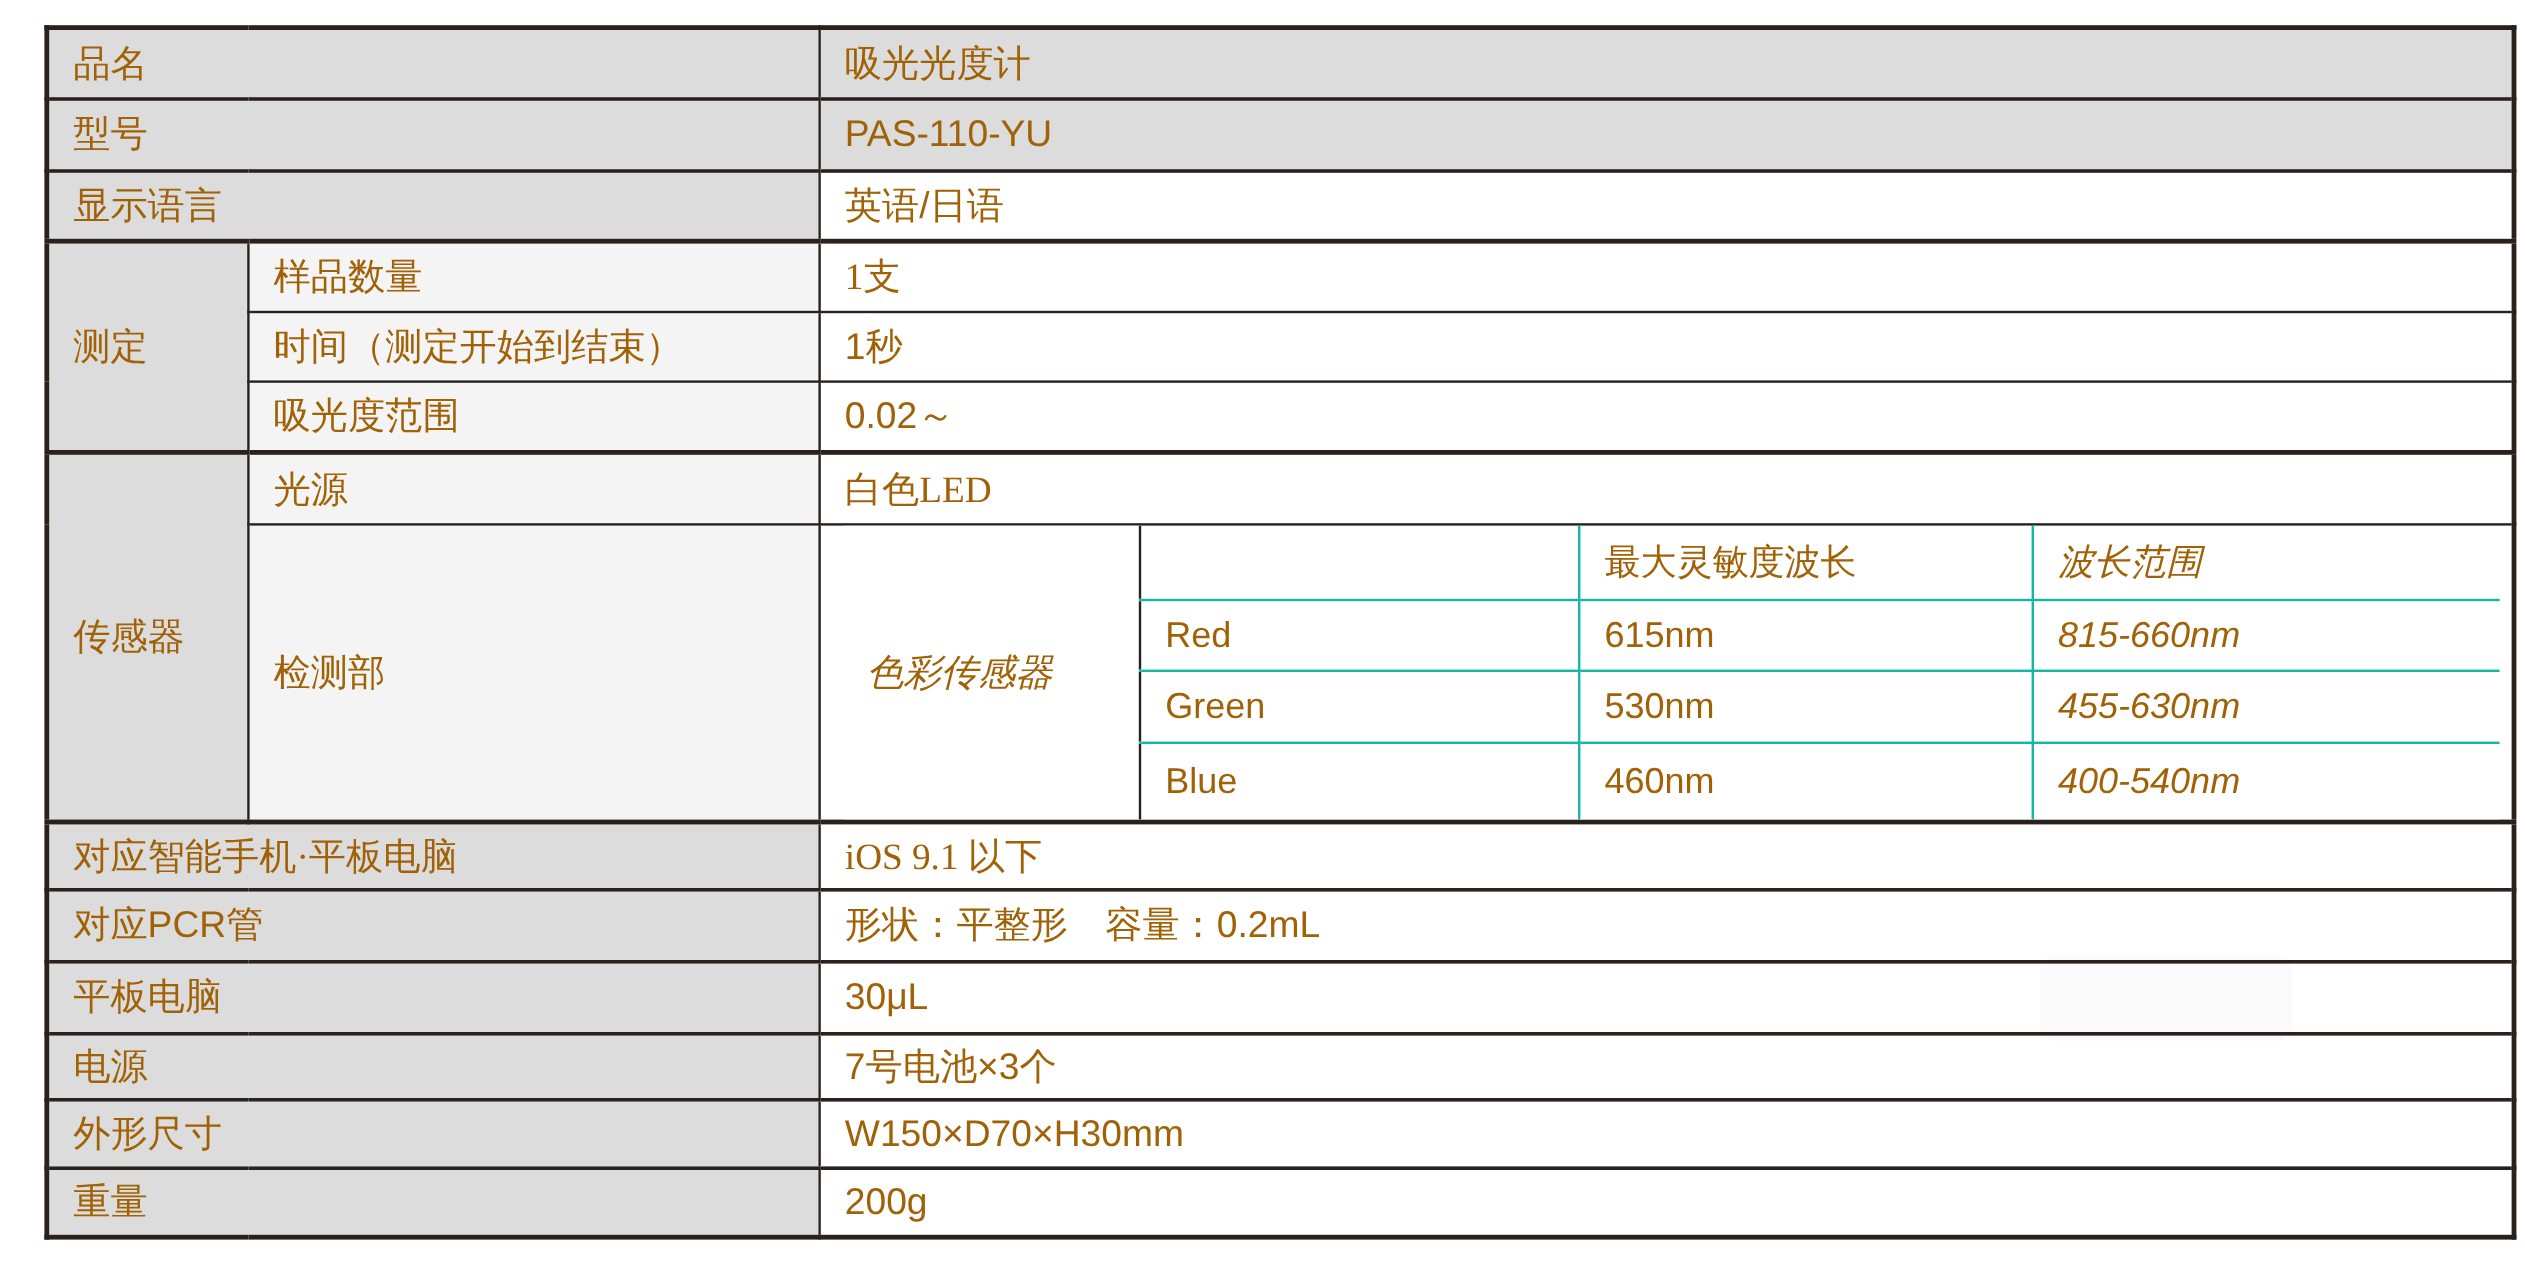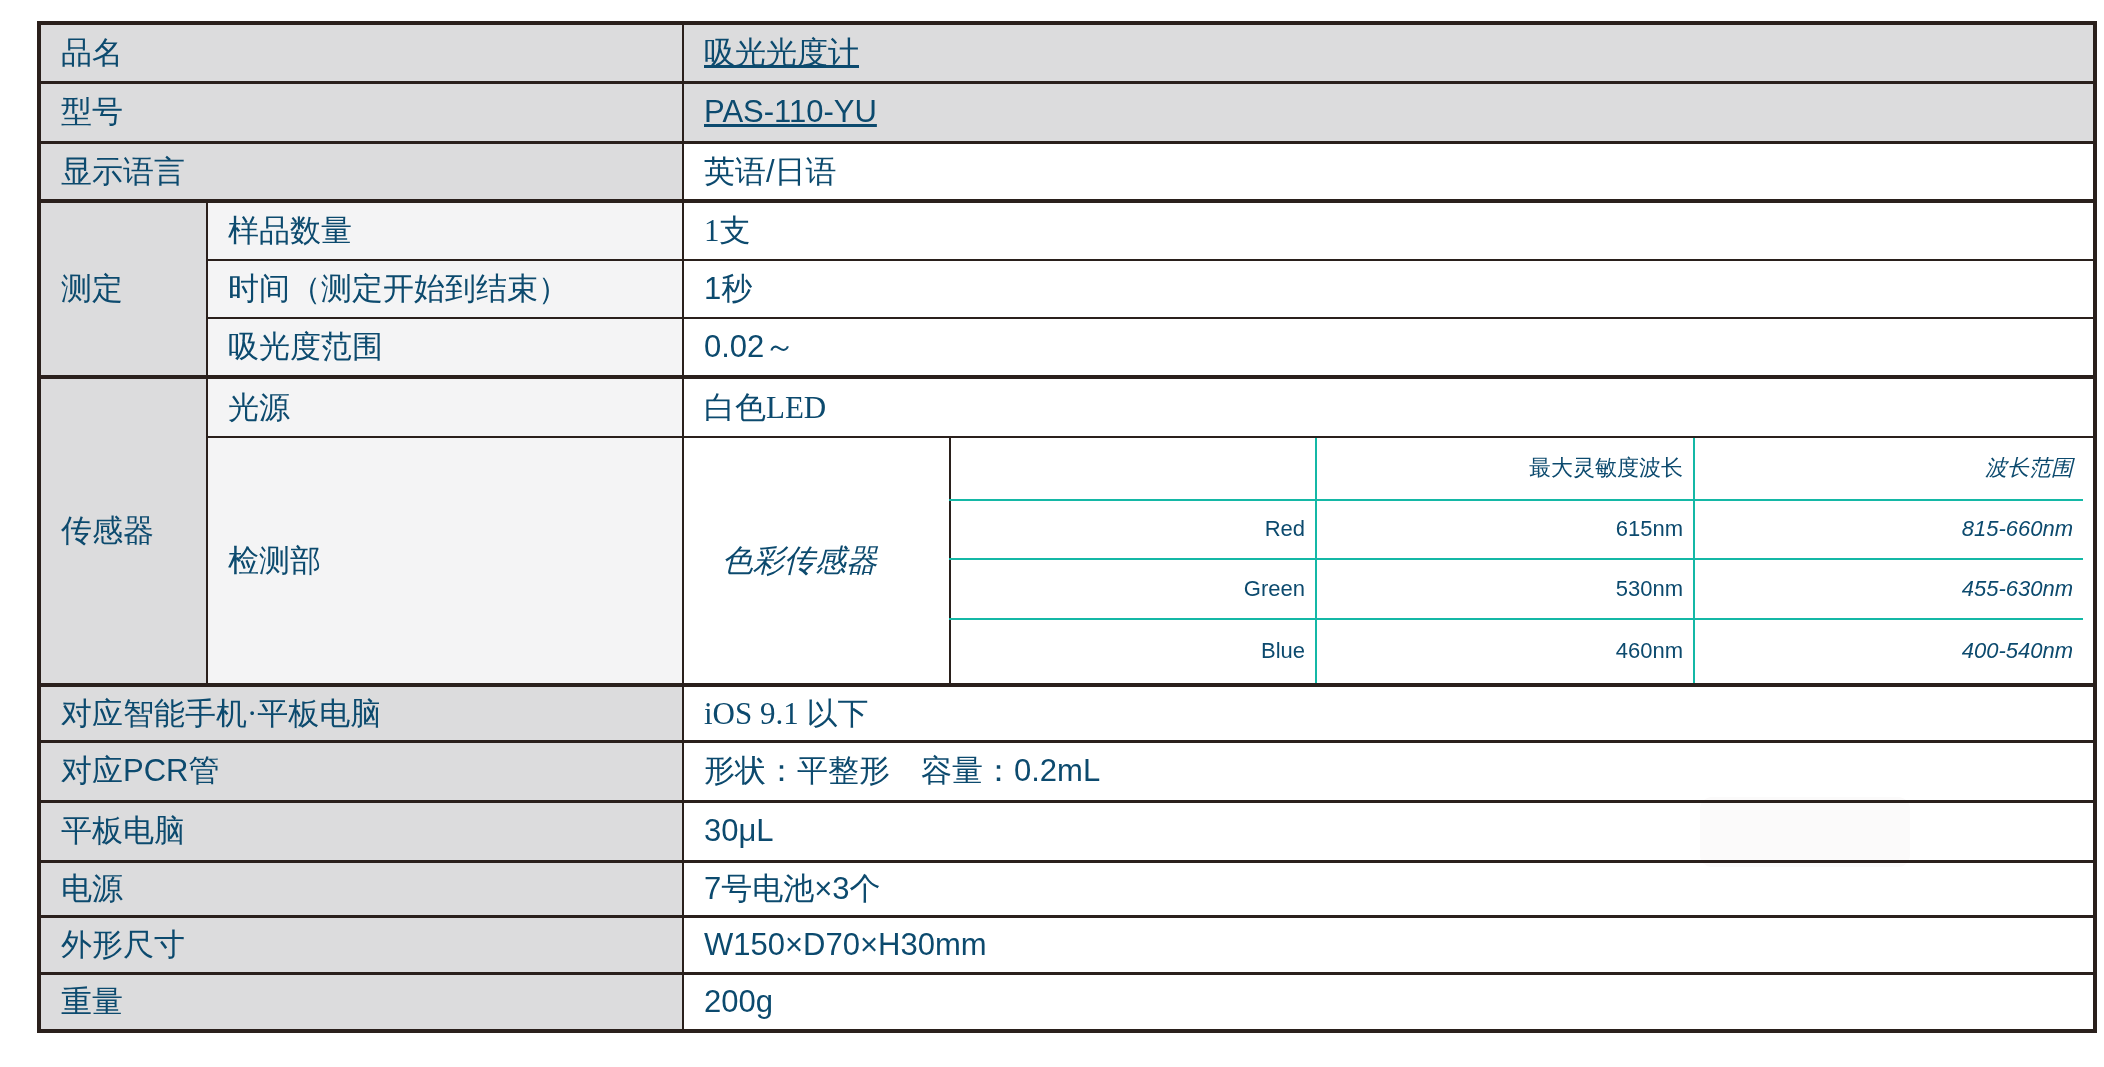--- a/index.html
+++ b/index.html
@@ -6,21 +6,21 @@
     margin: 0;
     padding: 0;
     background: #ffffff;
   }
   .page {
     position: relative;
     width: 2104px;
     height: 1067px;
     background: #ffffff;
     font-family: "Liberation Sans", "DejaVu Sans", sans-serif;
-    color: #0c4a6e;
+    color: #a16207;
     overflow: hidden;
   }
   table.spec {
     position: absolute;
     left: 37px;
     top: 21px;
     width: 2056px;
     border-collapse: collapse;
     table-layout: fixed;
     border: 4px solid #2a201c;
@@ -36,21 +36,21 @@
   }
   
   tr.major > td { border-top-width: 3px; border-bottom-width: 3px; }
   
   tr.group-start > td { border-top-width: 4px; font-family: Liberation Serif, serif; }
   
   td.lbl  { background: #dcdcdd; }
   td.grp  { background: #dcdcdd; }
   td.sub  { background: #f4f4f5; }
   td.val  { background: #ffffff; border-left-width: 3px; }
-  tr.shaded td.val { background: #dcdcdd; text-decoration: underline; }
+  tr.shaded td.val { background: #dcdcdd; }
   
   td.detector-cell { padding: 0; }
   .detector-flex {
     display: flex;
     align-items: stretch;
     height: 245px;
     width: 100%;
   }
   .color-sensor {
     width: 245px;
@@ -61,22 +61,21 @@
     background: #ffffff;
     box-sizing: border-box;
     font-style: italic;
   }
   table.nested {
     flex: 1 1 auto;
     border-collapse: collapse;
     table-layout: fixed;
     height: 100%;
     border-left: 2px solid #2a201c;
-    font-size: 22px;
-    text-align: right;
+    font-size: 30px;
   }
   table.nested td {
     border: 2px solid #14b8a6;
     padding: 0 10px 0 20px;
     vertical-align: middle;
     background: #ffffff;
     white-space: nowrap;
     overflow: hidden;
   }
   table.nested tr:first-child td { border-top: 0; }

